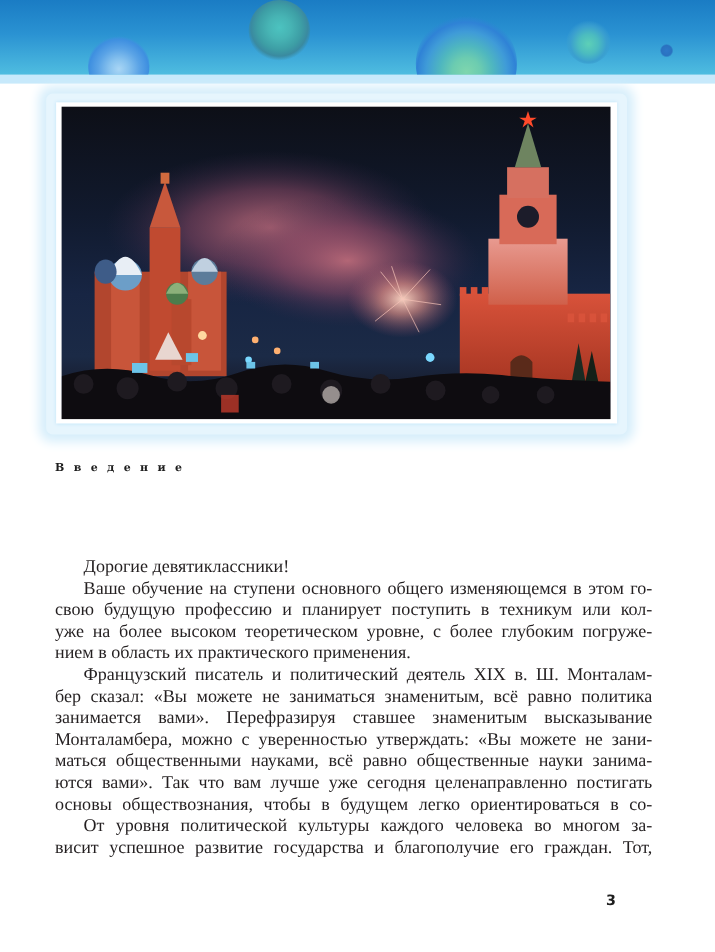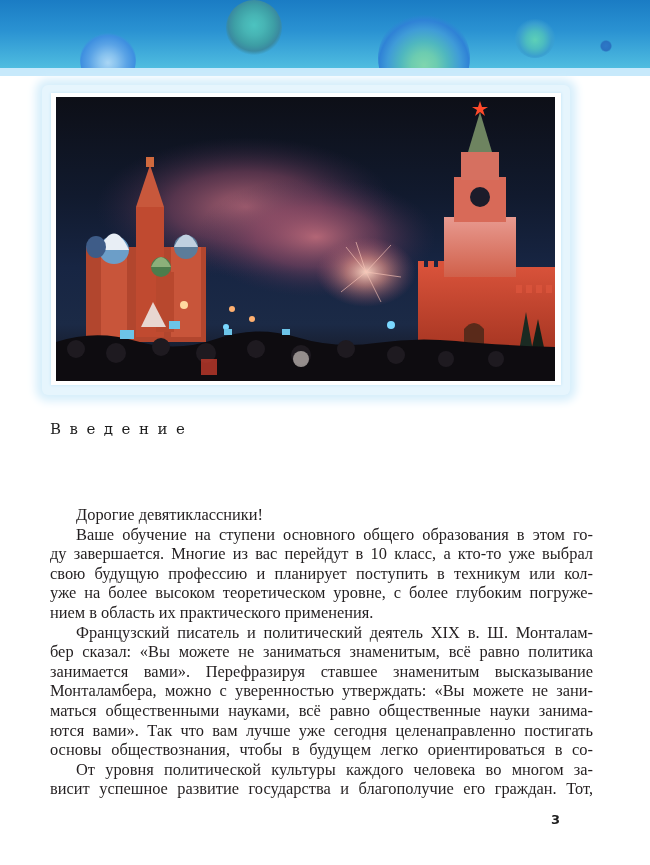--- a/index.html
+++ b/index.html
@@ -77,22 +77,22 @@
       overflow: hidden;
       background: linear-gradient(180deg, #0d0f17 0%, #111a2e 35%, #172543 60%, #1b2a46 80%, #140f14 100%);
     }
     .photo svg { display: block; }
 
     
     .section-title {
       position: absolute;
       left: 50px; top: 420px;
       font-family: "DejaVu Serif", serif;
-      font-weight: normal;
-      font-size: 15px;
+      font-weight: bold;
+      font-size: 10px;
       letter-spacing: 8.5px;
       color: #1e1e1e;
       margin: 0;
     }
 
     
     .body-text {
       position: absolute;
       left: 50px; top: 505px;
       width: 543px;
@@ -241,22 +241,21 @@
     </g>
     <circle cx="245" cy="262" r="8" fill="#c8c0bc" opacity="0.7"></circle>
     <rect x="145" y="262" width="16" height="16" fill="#c03a2a" opacity="0.8"></rect>
   </svg>
 </div>
 
 <h2 class="section-title">Введение</h2>
 
 <div class="body-text">
   <span class="line indent last">Дорогие девятиклассники!</span>
-  <span class="line indent">Ваше обучение на ступени основного общего образования в этом го-</span>
-  <span class="line">ду завершается. Многие из вас перейдут в 10 класс, а кто-то уже выбрал</span>
+  <span class="line indent">Ваше обучение на ступени основного общего изменяющемся в этом го-</span>
   <span class="line">свою будущую профессию и планирует поступить в техникум или кол-</span>
   <span class="line">уже на более высоком теоретическом уровне, с более глубоким погруже-</span>
   <span class="line last">нием в область их практического применения.</span>
   <span class="line indent">Французский писатель и политический деятель XIX в. Ш. Монталам-</span>
   <span class="line">бер сказал: «Вы можете не заниматься знаменитым, всё равно политика</span>
   <span class="line">занимается вами». Перефразируя ставшее знаменитым высказывание</span>
   <span class="line">Монталамбера, можно с уверенностью утверждать: «Вы можете не зани-</span>
   <span class="line">маться общественными науками, всё равно общественные науки занима-</span>
   <span class="line">ются вами». Так что вам лучше уже сегодня целенаправленно постигать</span>
   <span class="line">основы обществознания, чтобы в будущем легко ориентироваться в со-</span>

